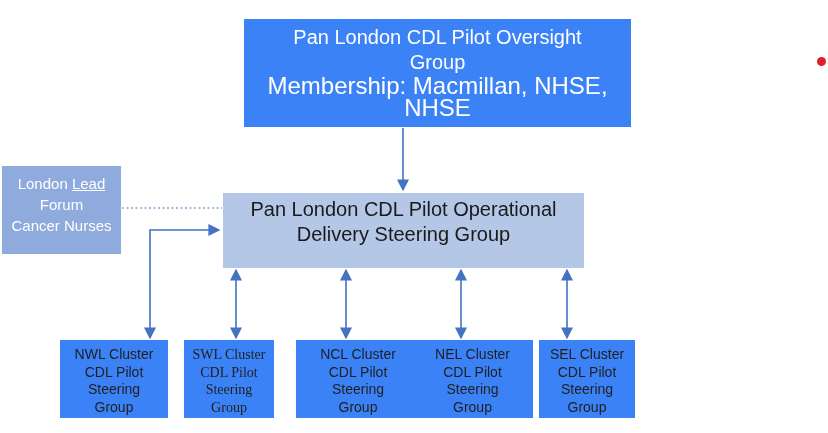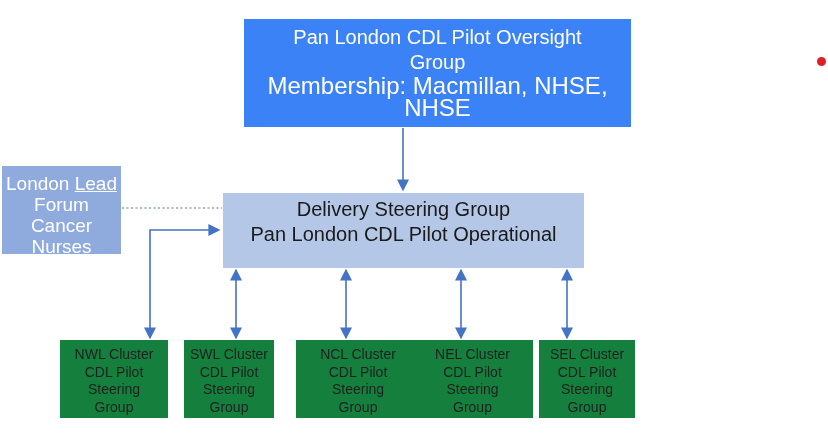--- a/index.html
+++ b/index.html
@@ -26,33 +26,33 @@
   
   .operational {
     left: 223px; top: 193px; width: 361px; height: 75px;
     background: #B4C7E7; color: #1a1a1a; padding-top: 4px;
   }
   .operational .line { display: block; font-size: 20px; line-height: 25px; }
   
   .forum {
     left: 2px; top: 166px; width: 119px; height: 88px;
     background: #8FAADC; color: #ffffff; padding-top: 7px;
-    font-size: 19px; line-height: 21px;
+    font-size: 15px; line-height: 21px;
   }
   .forum .line { display: block; }
   .forum .u { text-decoration: underline; }
   
   .cluster {
     top: 340px; height: 78px;
-    background: #15803d; color: #1f1f1f; padding-top: 6px;
+    background: #3b82f6; color: #1f1f1f; padding-top: 6px;
     font-size: 14px; line-height: 17.5px;
   }
   .cluster .line { display: block; }
   .cluster-nwl { left: 60px;  width: 108px; }
-  .cluster-swl { left: 184px; width: 90px; }
+  .cluster-swl { left: 184px; width: 90px; font-family: Liberation Serif, serif; }
   .cluster-ncl { left: 296px; width: 124px; }
   .cluster-nel { left: 412px; width: 121px; }
   .cluster-sel { left: 539px; width: 96px;  }
   
   .connectors {
     position: absolute; left: 0; top: 0;
     width: 828px; height: 433px;
     pointer-events: none;
   }
   
@@ -87,22 +87,22 @@
   </svg>
 
   <div class="box oversight">
     <span class="title-line">Pan London CDL Pilot Oversight</span>
     <span class="title-line">Group</span>
     <span class="sub-line">Membership: Macmillan, NHSE,</span>
     <span class="sub-line">NHSE</span>
   </div>
 
   <div class="box operational">
+    <span class="line">Pan London CDL Pilot Operational</span>
     <span class="line">Delivery Steering Group</span>
-    <span class="line">Pan London CDL Pilot Operational</span>
   </div>
 
   <div class="box forum">
     <span class="line"><span>London</span> <span class="u">Lead</span></span>
     <span class="line">Forum</span>
     <span class="line">Cancer Nurses</span>
   </div>
 
   <div class="box cluster cluster-nwl">
     <span class="line">NWL Cluster</span>

